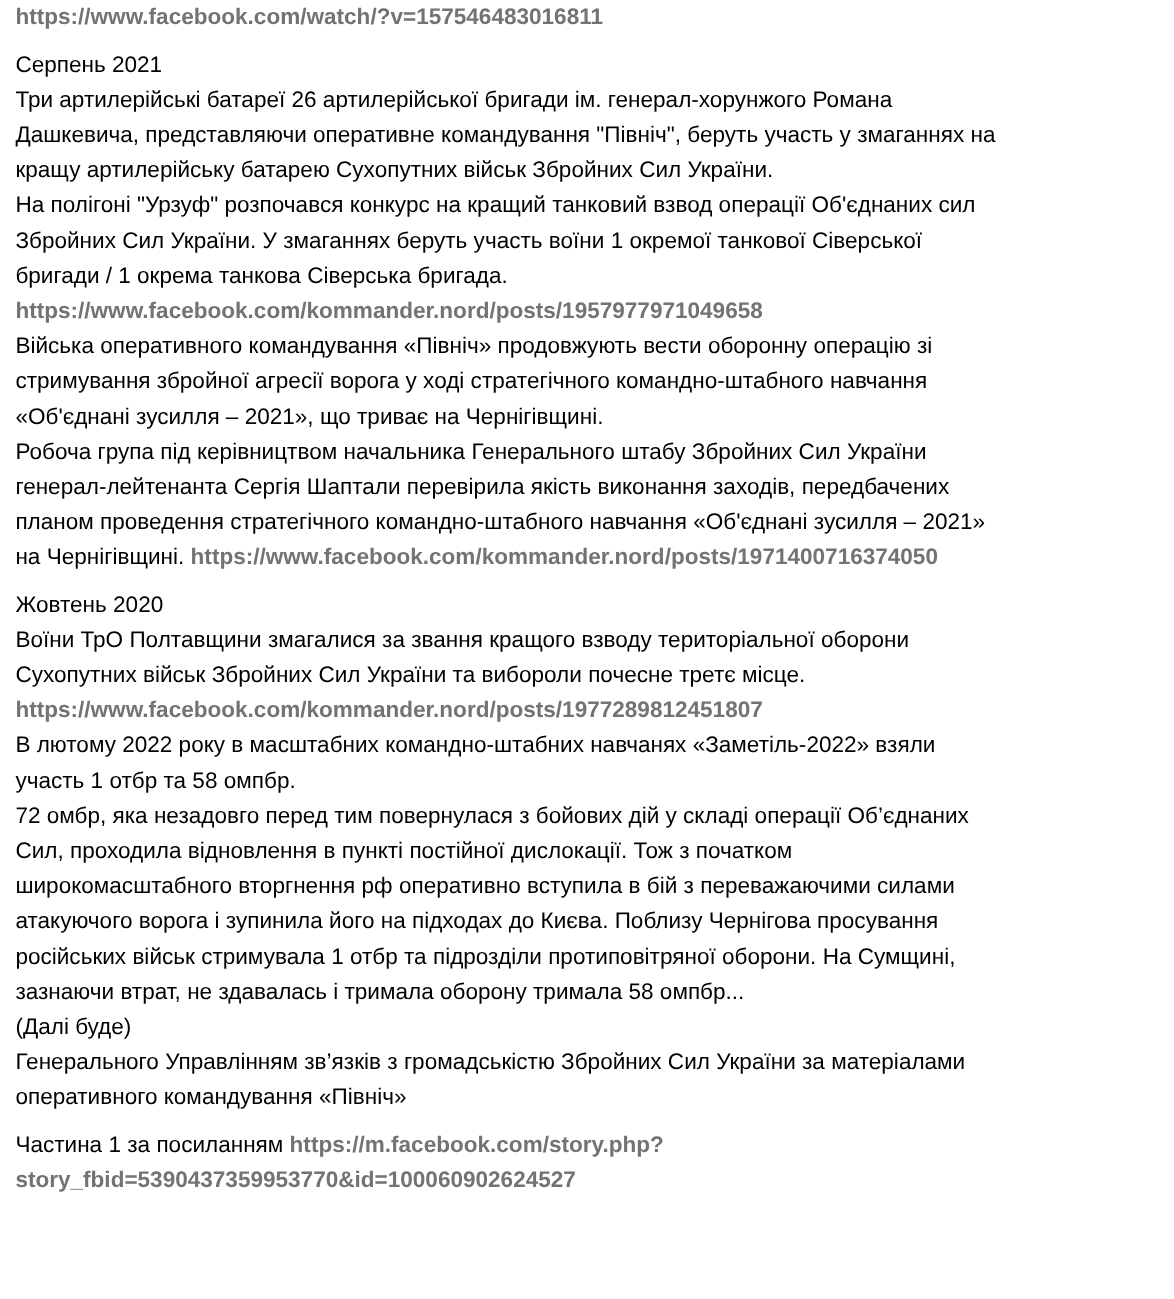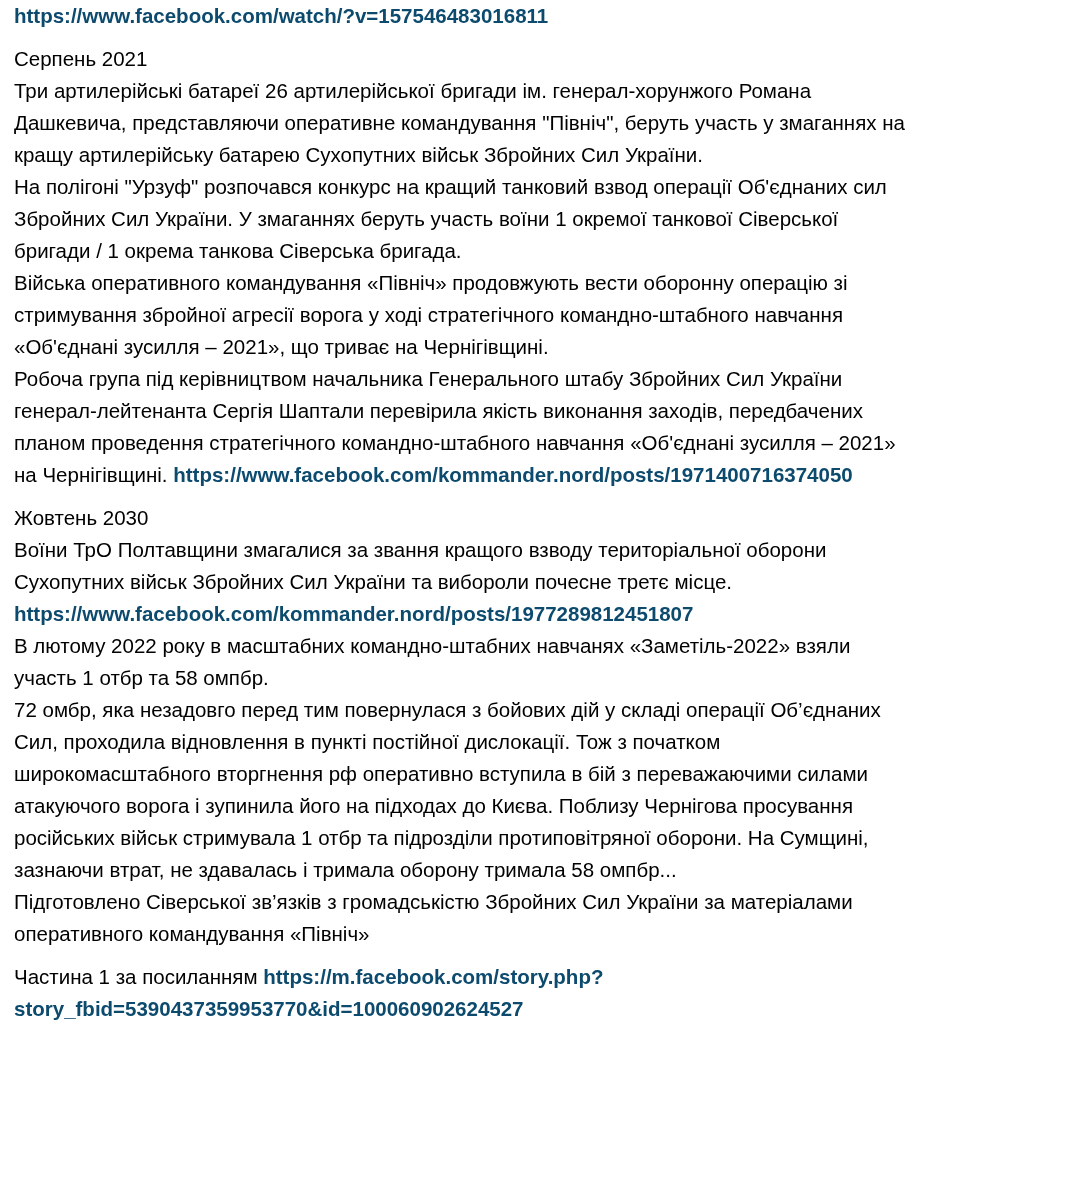--- a/index.html
+++ b/index.html
@@ -21,21 +21,21 @@
   }
   .doc p {
     margin: 0;
     white-space: pre;
   }
   .gap {
     margin-top: 11px !important;
   }
   .link, b {
     font-weight: 700;
-    color: #0c4a6e;
+    color: #737373;
     text-decoration: none;
     text-align: right;
   }
 </style>
 </head>
 <body>
 
 <div class="doc">
 
   <p><span class="link">https://www.facebook.com/watch/?v=157546483016811</span></p>
@@ -45,47 +45,49 @@
   <p>Три артилерійські батареї 26 артилерійської бригади ім. генерал-хорунжого Романа
 Дашкевича, представляючи оперативне командування "Північ", беруть участь у змаганнях на
 кращу артилерійську батарею Сухопутних військ Збройних Сил України.</p>
 
 
 
   <p>На полігоні "Урзуф" розпочався конкурс на кращий танковий взвод операції Об'єднаних сил
 Збройних Сил України. У змаганнях беруть участь воїни 1 окремої танкової Сіверської
 бригади / 1 окрема танкова Сіверська бригада.</p>
 
+  <p><span class="link">https://www.facebook.com/kommander.nord/posts/1957977971049658</span></p>
 
   <p>Війська оперативного командування «Північ» продовжують вести оборонну операцію зі
 стримування збройної агресії ворога у ході стратегічного командно-штабного навчання
 «Об'єднані зусилля – 2021», що триває на Чернігівщині.</p>
 
 
   <p><span>Робоча група під керівництвом начальника Генерального штабу Збройних Сил України
 генерал-лейтенанта Сергія Шаптали перевірила якість виконання заходів, передбачених
 планом проведення стратегічного командно-штабного навчання «Об'єднані зусилля – 2021»
 на Чернігівщині. </span><b class="link">https://www.facebook.com/kommander.nord/posts/1971400716374050</b></p>
 
-  <p class="gap">Жовтень 2030</p>
+  <p class="gap">Жовтень 2020</p>
 
   <p>Воїни ТрО Полтавщини змагалися за звання кращого взводу територіальної оборони
 Сухопутних військ Збройних Сил України та вибороли почесне третє місце.</p>
 
   <p><span class="link">https://www.facebook.com/kommander.nord/posts/1977289812451807</span></p>
 
   <p>В лютому 2022 року в масштабних командно-штабних навчанях «Заметіль-2022» взяли
 участь 1 отбр та 58 омпбр.</p>
 
   <p>72 омбр, яка незадовго перед тим повернулася з бойових дій у складі операції Об’єднаних
 Сил, проходила відновлення в пункті постійної дислокації. Тож з початком
 широкомасштабного вторгнення рф оперативно вступила в бій з переважаючими силами
 атакуючого ворога і зупинила його на підходах до Києва. Поблизу Чернігова просування
 російських військ стримувала 1 отбр та підрозділи протиповітряної оборони. На Сумщині,
 зазнаючи втрат, не здавалась і тримала оборону тримала 58 омпбр...</p>
 
+  <p>(Далі буде)</p>
 
-  <p>Підготовлено Сіверської зв’язків з громадськістю Збройних Сил України за матеріалами
+  <p>Генерального Управлінням зв’язків з громадськістю Збройних Сил України за матеріалами
 оперативного командування «Північ»</p>
 
   <p class="gap"><span>Частина 1 за посиланням </span><b class="link">https://m.facebook.com/story.php?</b><br><b class="link">story_fbid=5390437359953770&amp;id=100060902624527</b></p>
 
 </div>
 
 </body></html>

